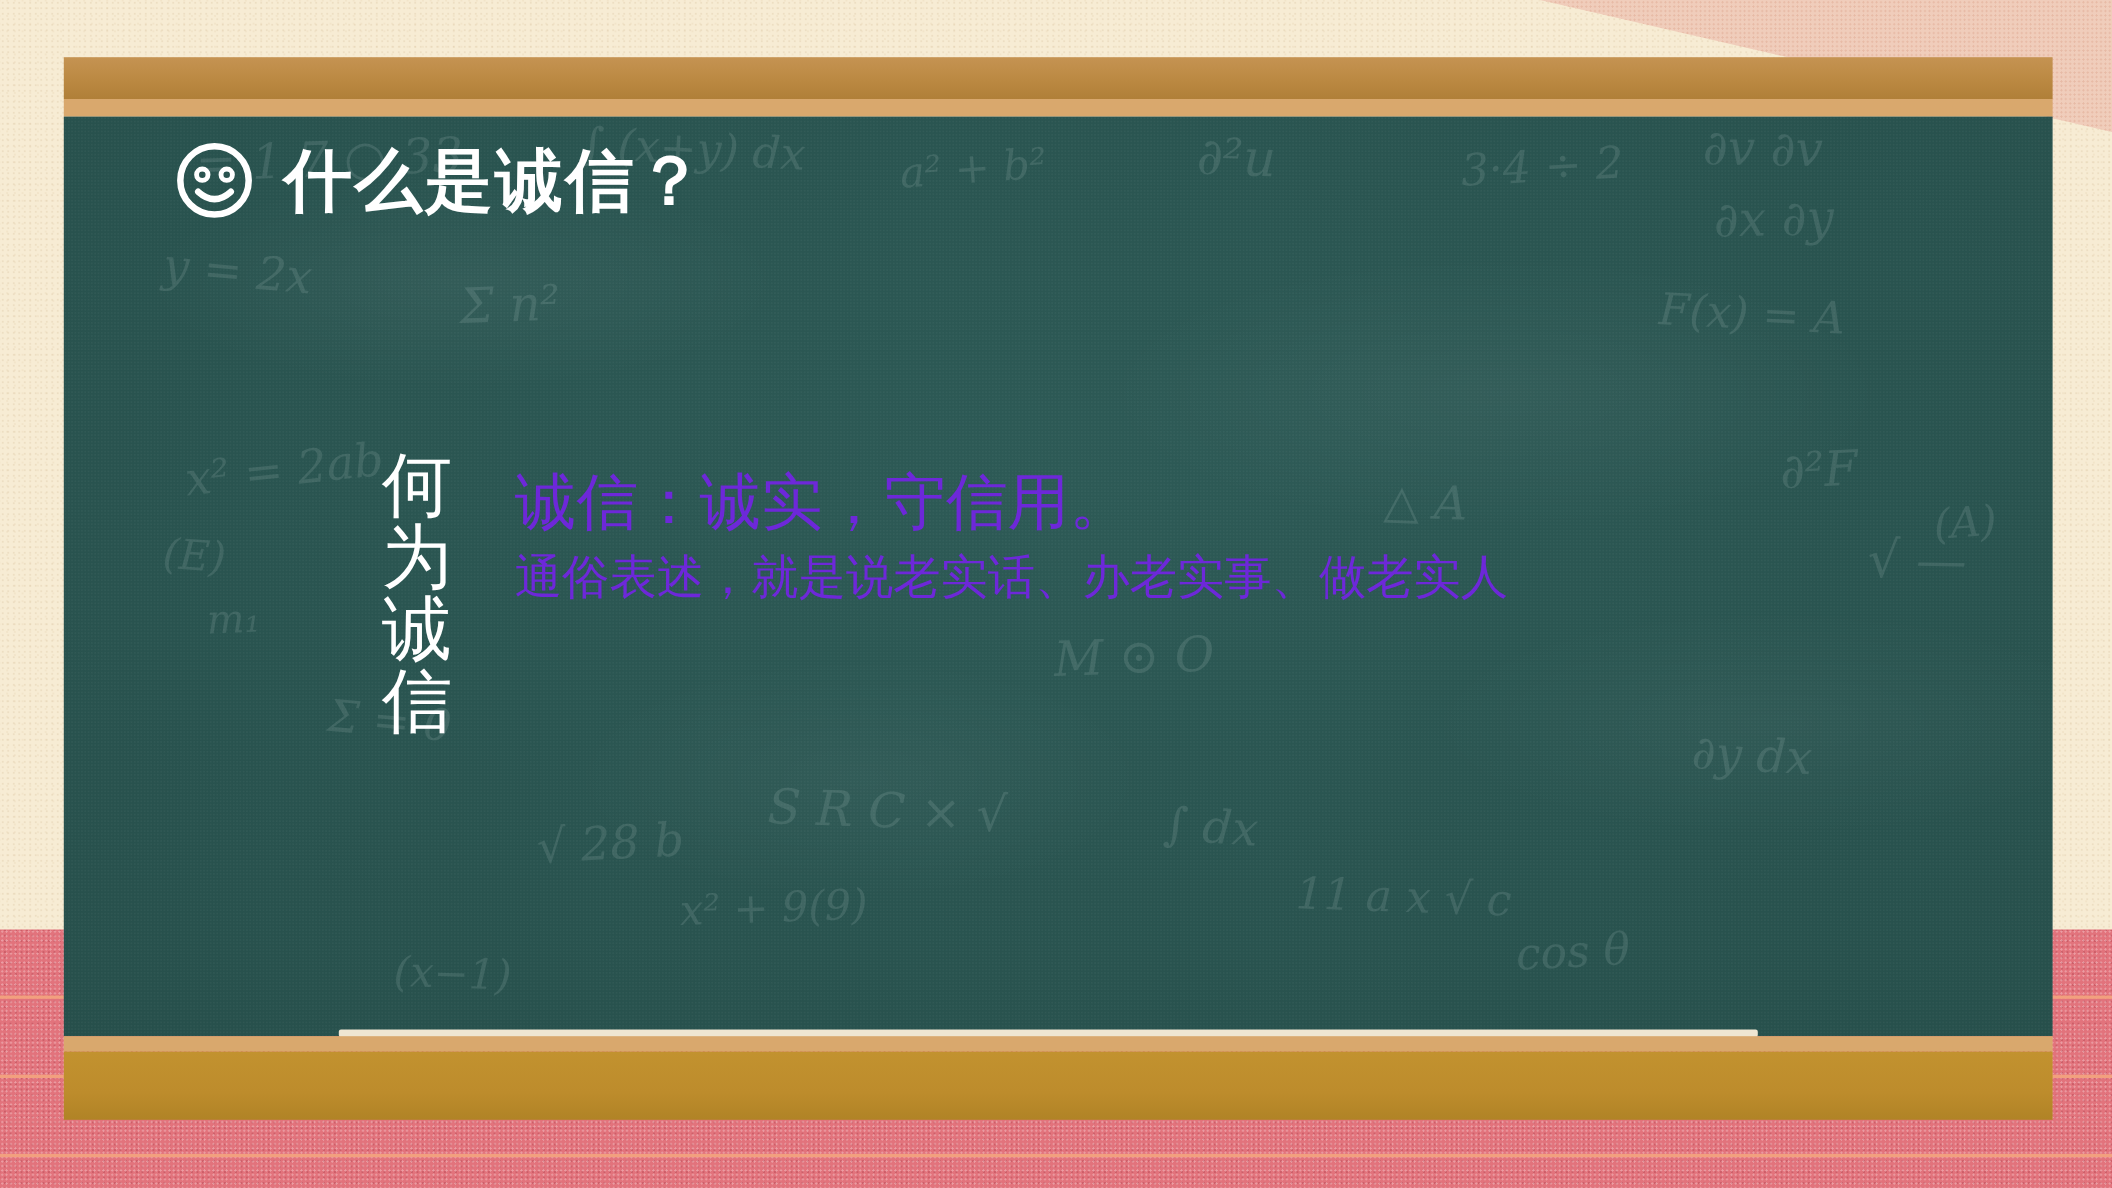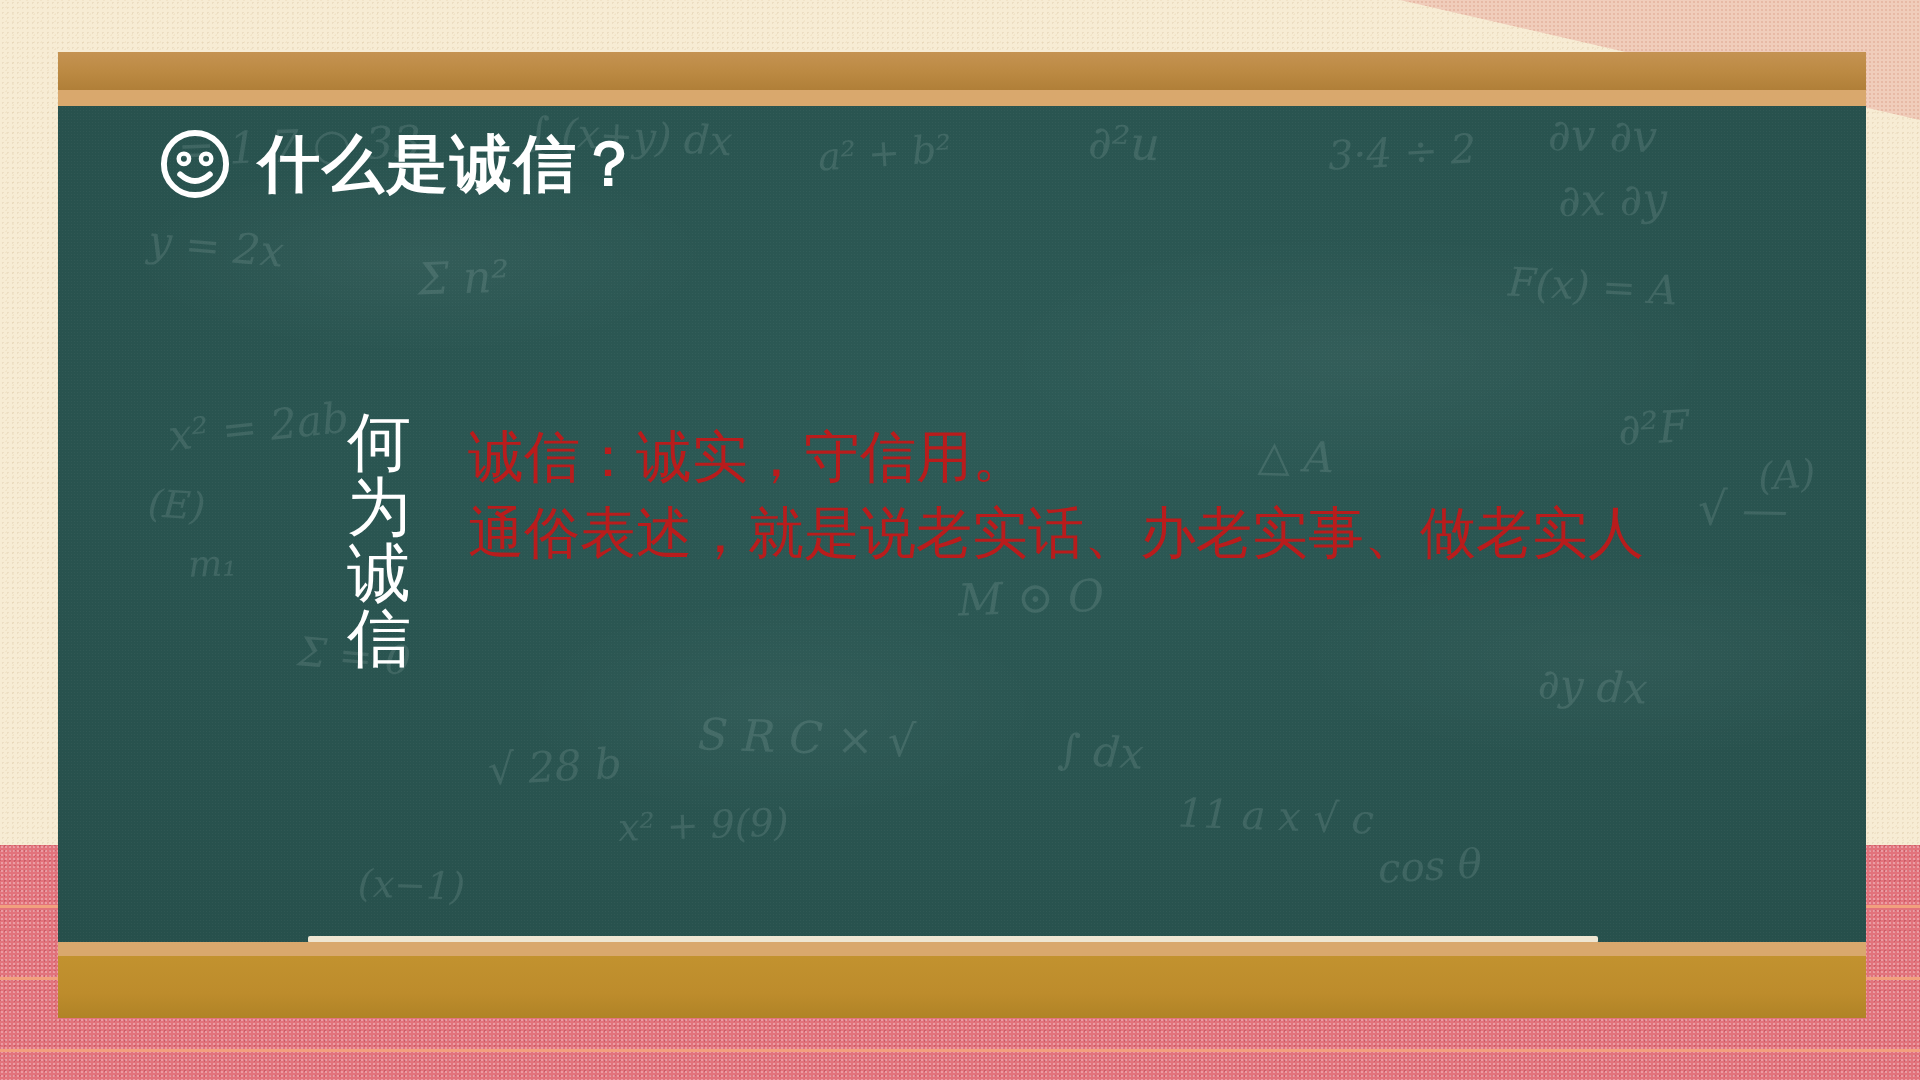--- a/index.html
+++ b/index.html
@@ -254,39 +254,39 @@
     text-align: center;
     white-space: pre-line;
   }
 
   
   .body-block {
     position: absolute;
     left: 410px;
     top: 372px;
     width: 1310px;
-    color: #b91c1c;
+    color: #6d28d9;
     font-family: "DejaVu Sans", "Liberation Sans", sans-serif;
   }
   .body-line-1 {
     font-size: 56px;
     line-height: 1.18;
     white-space: nowrap;
   }
   .body-citation {
     margin-top: 16px;
     font-size: 52px;
     line-height: 1.2;
     text-align: center;
     padding-left: 190px;
     box-sizing: border-box;
   }
   .body-line-3 {
     margin-top: 10px;
-    font-size: 56px;
+    font-size: 43px;
     line-height: 1.18;
     white-space: nowrap;
   }
 </style>
 </head>
 <body>
 
 <div id="stage">
 
   <div class="wall-grain"></div>

